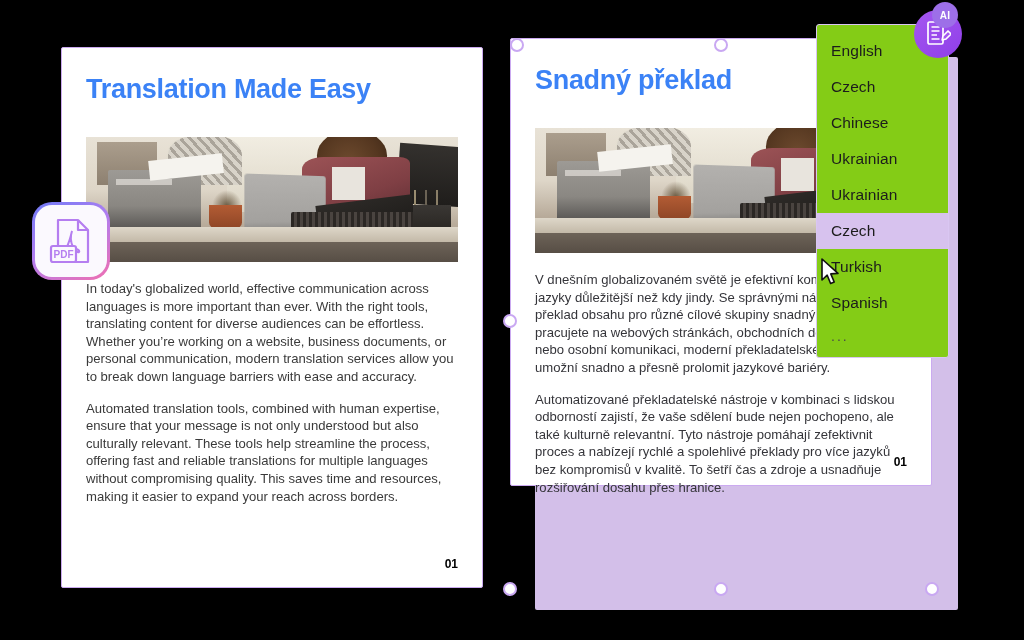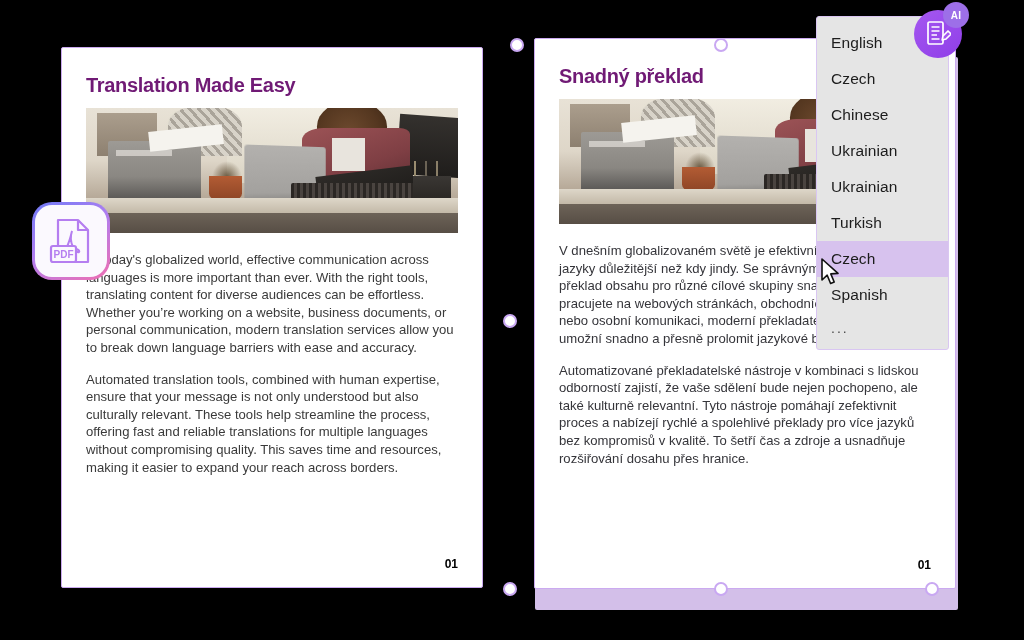--- a/index.html
+++ b/index.html
@@ -22,28 +22,28 @@
 
   
   .doc {
     position: absolute;
     background: #ffffff;
     border: 1px solid #cbaaf0;
     border-radius: 2px;
     padding: 26px 24px 0 24px;
   }
   .doc-left  { left: 61px;  top: 47px; width: 422px; height: 541px; }
-  .doc-right { left: 534px; top: 38px; width: 422px; height: 551px; }
+  .doc-right { left: 510px; top: 38px; width: 422px; height: 448px; }
 
   .doc-title {
-    font-size: 20px;
+    font-size: 27px;
     font-weight: bold;
-    color: #701a75;
+    color: #3b82f6;
     letter-spacing: -0.3px;
-    margin-bottom: 11px;
+    margin-bottom: 32px;
     white-space: nowrap;
   }
 
   .doc-photo {
     width: 100%;
     height: 125px;
     margin-bottom: 18px;
     position: relative;
     overflow: hidden;
     background: #cfc6bd;
@@ -173,23 +173,23 @@
     width: 14px; height: 14px;
     background: #ffffff;
     border: 2px solid #c9a8f2;
     border-radius: 50%;
     box-sizing: border-box;
   }
 
   
   .dropdown {
     position: absolute;
-    left: 816px; top: 16px;
+    left: 816px; top: 24px;
     width: 133px; height: 334px;
-    background: #e5e5e5;
+    background: #84cc16;
     border: 1px solid #d9c6f2;
     border-radius: 3px;
     padding-top: 8px;
     overflow: hidden;
     z-index: 40;
   }
   .dd-item {
     height: 36px;
     display: flex;
     align-items: center;
@@ -231,21 +231,21 @@
   
   .ai-badge-wrap { position: absolute; left: 914px; top: 2px; z-index: 70; }
   .ai-circle {
     position: absolute; left: 0; top: 8px;
     width: 48px; height: 48px;
     border-radius: 50%;
     background: linear-gradient(145deg, #a558f0 0%, #8f3ee8 100%);
     display: flex; align-items: center; justify-content: center;
   }
   .ai-pill {
-    position: absolute; left: 29px; top: 0px;
+    position: absolute; left: 18px; top: 0px;
     width: 26px; height: 26px;
     border-radius: 50%;
     background: #9d6fe8;
     color: #ffffff;
     font-size: 10px;
     font-weight: bold;
     display: flex; align-items: center; justify-content: center;
     letter-spacing: .3px;
   }
 </style>
@@ -330,22 +330,22 @@
   <div class="handle" style="left:503px;  top:582px;"></div>
   <div class="handle" style="left:714px;  top:582px;"></div>
   <div class="handle" style="left:925px;  top:582px;"></div>
 
   <div class="dropdown">
     <div class="dd-item">English</div>
     <div class="dd-item">Czech</div>
     <div class="dd-item">Chinese</div>
     <div class="dd-item">Ukrainian</div>
     <div class="dd-item">Ukrainian</div>
+    <div class="dd-item selected">Czech</div>
     <div class="dd-item">Turkish</div>
-    <div class="dd-item selected">Czech</div>
     <div class="dd-item">Spanish</div>
     <div class="dd-item ellipsis">...</div>
   </div>
 
   <div class="cursor">
     <svg width="22" height="30" viewBox="0 0 22 30">
       <path d="M2 1 L2 22 L7.2 17.2 L10.6 25.5 L14.2 24 L10.8 15.9 L18 15.4 Z" fill="#ffffff" stroke="#111111" stroke-width="1.6" stroke-linejoin="round"></path>
     </svg>
   </div>
 

